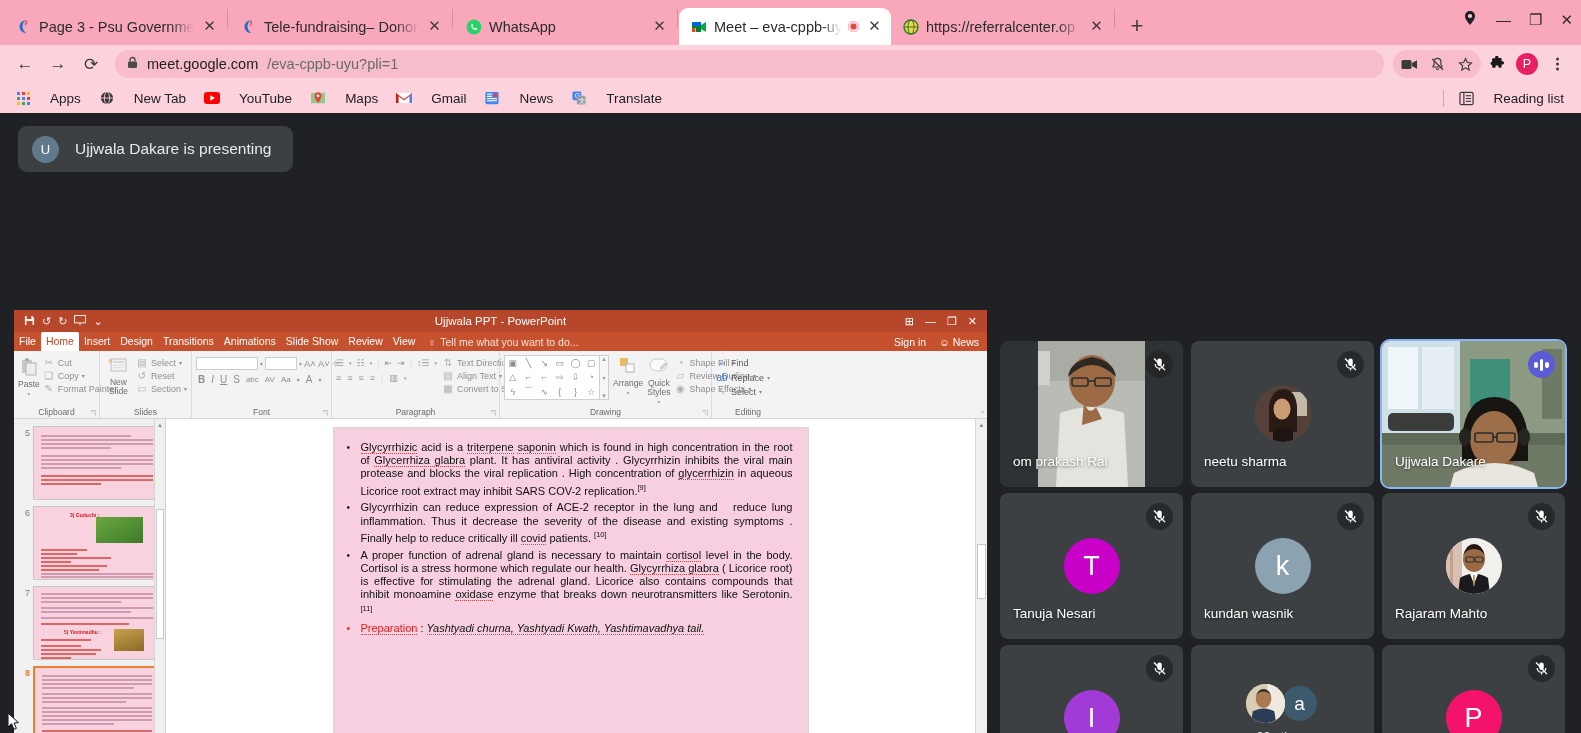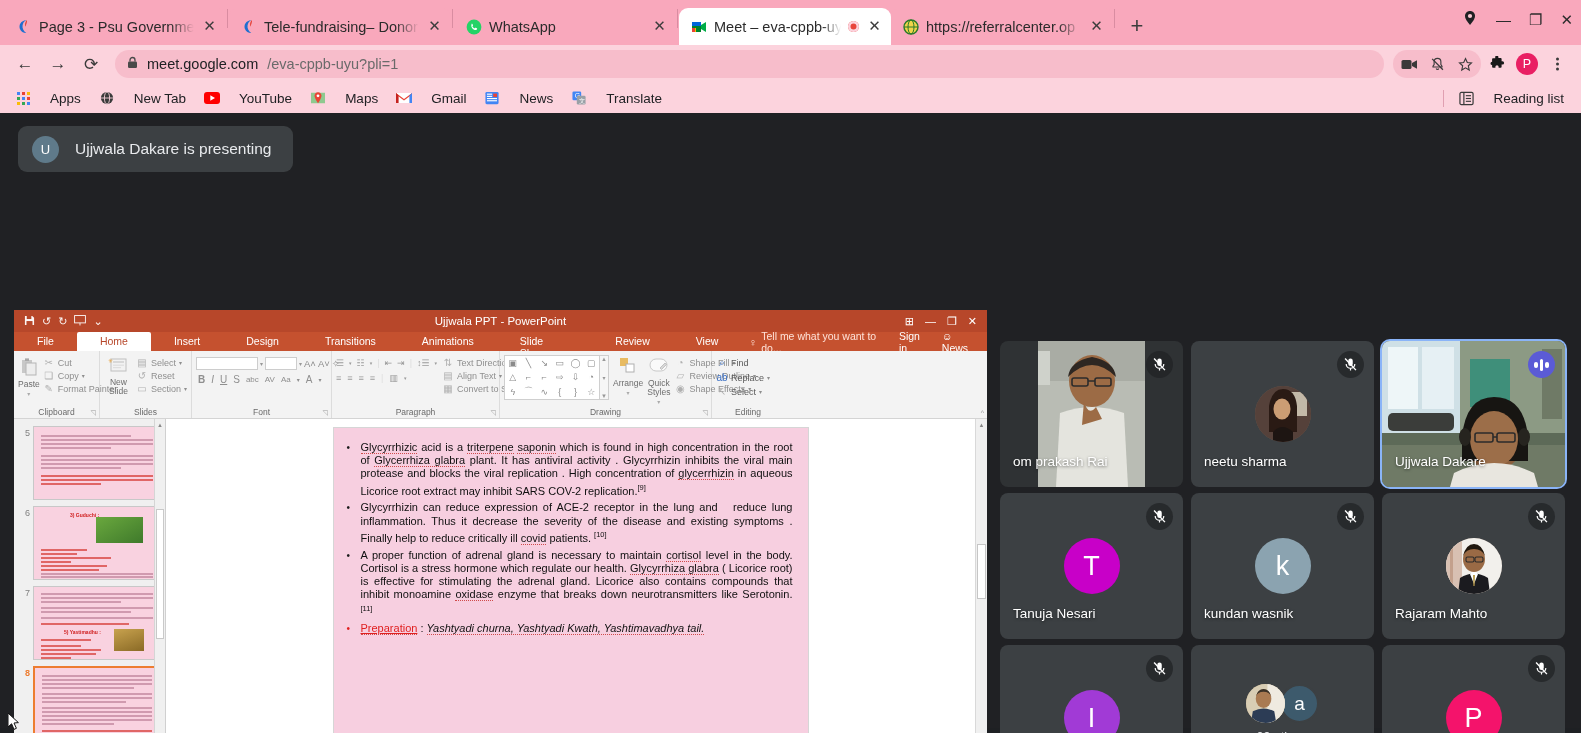--- a/index.html
+++ b/index.html
@@ -76,21 +76,21 @@
   
   .ppt { width:973px; height:531px; display:flex; flex-direction:column; background:#fff; }
   .ppt-title { height:22px; background:#b7472a; display:flex; align-items:center;
     padding:0 4px; color:#fff; font-size:11px; position:relative; }
   .qat { display:flex; align-items:center; gap:7px; padding-left:6px; }
   .qat span { font-size:11px; opacity:.95; }
   .ppt-title .ttl { position:absolute; left:0; right:0; text-align:center; font-size:11.5px; pointer-events:none; }
   .ppt-title .wctl { margin-left:auto; display:flex; gap:11px; padding-right:6px; z-index:2; font-size:11px; }
 
   .ppt-tabs { height:19px; background:#c5512f; display:flex; align-items:stretch; font-size:10.5px; color:#fff; }
-  .ppt-tabs .pt { padding:3px 23px 0; }
+  .ppt-tabs .pt { padding:3px 5px 0; }
   .ppt-tabs .pt.sel { background:#fff; color:#b7472a; border-radius:2px 2px 0 0; }
   .ppt-tabs .tellme { display:flex;align-items:center;gap:4px;padding:0 8px;color:#ffe2d8; }
   .ppt-tabs .right { margin-left:auto; display:flex; align-items:center; gap:13px; padding-right:8px; }
 
   .ribbon { height:68px; background:#f3f3f3; border-bottom:1px solid #d4d4d4;
     display:flex; font-size:9.5px; color:#585858; }
   .rgrp { display:flex; flex-direction:column; border-right:1px solid #dcdcdc; padding:2px 4px 0; position:relative; }
   .rgrp .rbody { flex:1 1 auto; display:flex; align-items:flex-start; gap:3px; padding-top:2px; }
   .rgrp .rname { text-align:center; font-size:8.5px; color:#6a6a6a; padding-bottom:1px; }
   .rgrp .rname .dlg { position:absolute; right:3px; bottom:1px; font-size:7px; color:#9a9a9a; }
@@ -127,21 +127,21 @@
 
   .slidepane { flex:1 1 auto; display:flex; flex-direction:column; background:#fff; min-width:0; position:relative; }
   .slidearea { flex:1 1 auto; display:flex; align-items:flex-start; justify-content:center; padding-top:8px; position:relative; }
   .slide { width:476px; height:357px; background:#f7cfe0; border:1px solid #d6d6d6; padding:13px 15px 0 13px; position:relative; }
   .slide ul { list-style:none; }
   .slide li { display:flex; gap:7px; margin-bottom:4px; }
   .slide li .bul { flex:0 0 7px; font-size:10px; line-height:13px; color:#1c1c1c; }
   .slide li .tx { flex:1 1 auto; font-size:11px; line-height:13.2px; color:#101010; text-align:justify; }
   .slide li.prep .bul { color:#e02020; }
   .u { border-bottom:1px dotted #d04a4a; }
-  .red { color:#e02020;text-decoration:underline; }
+  .red { color:#e02020; }
   .ital { font-style:italic; }
   sup { font-size:7.5px; vertical-align:super; }
 
   .vscroll { width:12px; background:#f0f0f0; border-left:1px solid #d9d9d9; position:relative; }
   .vscroll .bar { position:absolute; left:1px; right:1px; top:125px; height:55px; background:#fff; border:1px solid #c6c6c6; }
   .vscroll .vc { position:absolute; left:0; right:0; height:12px; text-align:center; font-size:6px; color:#888; line-height:12px; }
 
   
   .grid { position:absolute; left:1000px; top:228px; width:573px; display:grid;
     grid-template-columns:repeat(3,183px); grid-template-rows:repeat(3,146px);

